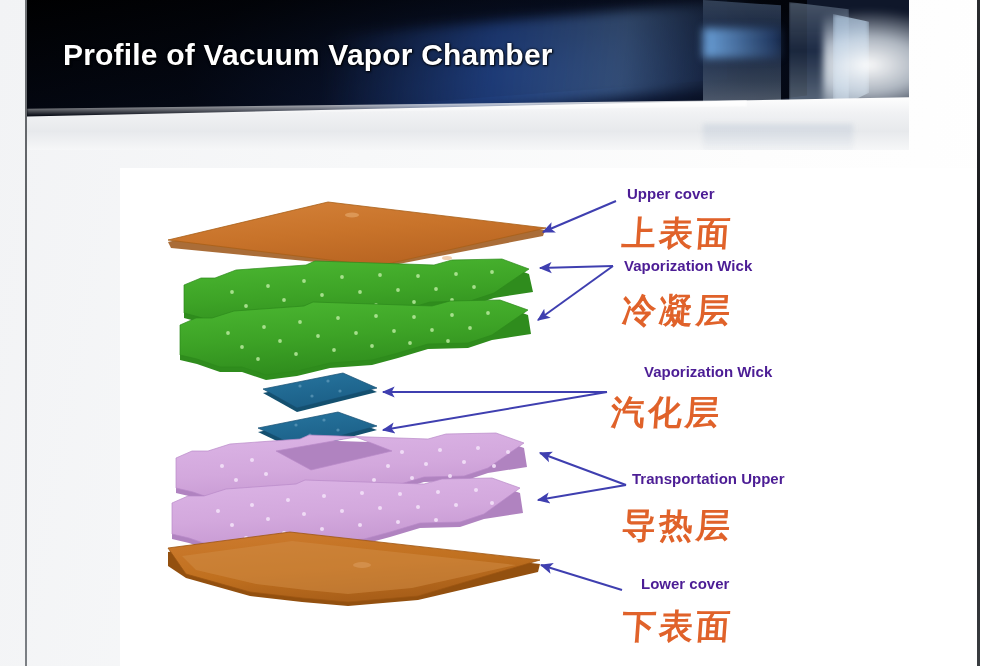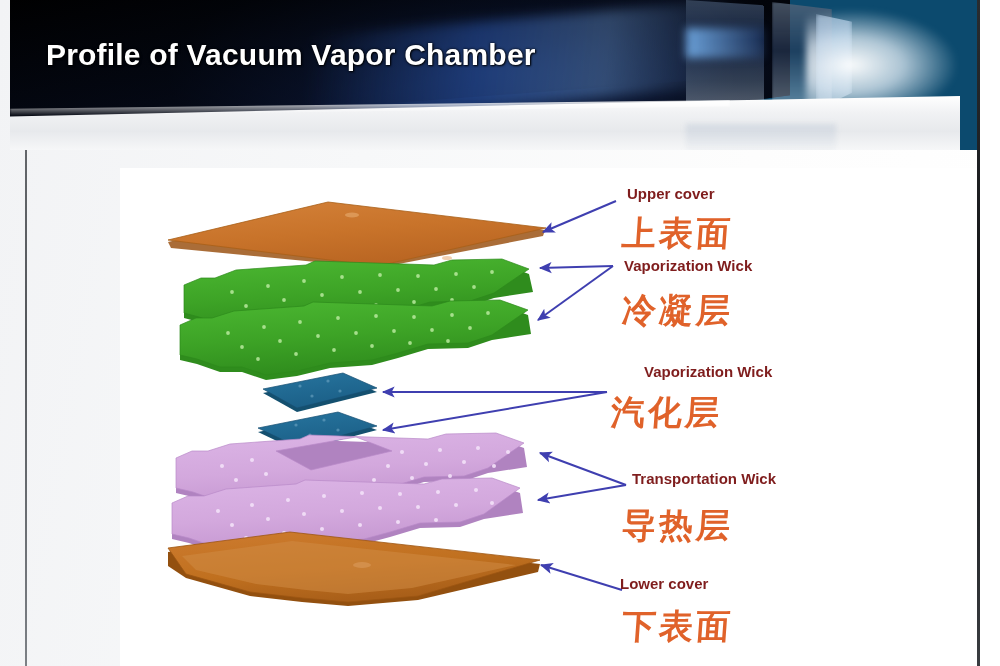--- a/index.html
+++ b/index.html
@@ -42,24 +42,24 @@
   .edge-right-outer {
     position: absolute;
     left: 980px; top: 0;
     width: 20px; height: 666px;
     background: #ffffff;
   }
 
   
   .banner {
     position: absolute;
-    left: 10px; top: 0;
-    width: 974px; height: 150px;
+    left: 27px; top: 0;
+    width: 882px; height: 150px;
     overflow: hidden;
-    background: #0c4a6e;
+    background: #0f172a;
   }
   .banner-dark {
     position: absolute;
     left: 0; top: 0;
     width: 780px; height: 140px;
     background:
       radial-gradient(ellipse 420px 150px at 62% 52%, rgba(26,52,104,0.95) 0%, rgba(10,20,46,0.9) 42%, rgba(2,4,10,0.98) 78%),
       linear-gradient(175deg, #05070d 0%, #070a14 45%, #04060c 100%);
     clip-path: polygon(0 0, 100% 0, 100% 68%, 76% 86%, 0 100%);
   }
@@ -155,21 +155,21 @@
   .content-card {
     position: absolute;
     left: 120px; top: 168px;
     width: 858px; height: 498px;
     background: #ffffff;
   }
 
   
   .lbl-en {
     position: absolute;
-    color: #7f1d1d;
+    color: #4c1d95;
     font-size: 15px;
     font-weight: bold;
     font-family: "Liberation Sans", "DejaVu Sans", sans-serif;
     white-space: nowrap;
   }
   .lbl-cn {
     position: absolute;
     color: #e0622a;
     font-size: 34px;
     font-weight: bold;
@@ -410,22 +410,22 @@
 
   <div class="lbl-en" style="left:627px; top:185px;">Upper cover</div>
   <div class="lbl-cn" style="left:622px; top:211px;">上表面</div>
 
   <div class="lbl-en" style="left:624px; top:257px;">Vaporization Wick</div>
   <div class="lbl-cn" style="left:622px; top:288px;">冷凝层</div>
 
   <div class="lbl-en" style="left:624px; top:363px;margin-left:20px;">Vaporization Wick</div>
   <div class="lbl-cn" style="left:611px; top:390px;">汽化层</div>
 
-  <div class="lbl-en" style="left:632px; top:470px;">Transportation Wick</div>
+  <div class="lbl-en" style="left:632px; top:470px;">Transportation Upper</div>
   <div class="lbl-cn" style="left:622px; top:503px;">导热层</div>
 
-  <div class="lbl-en" style="left:620px; top:575px;">Lower cover</div>
+  <div class="lbl-en" style="left:641px; top:575px;">Lower cover</div>
   <div class="lbl-cn" style="left:622px; top:604px;">下表面</div>
 
   <div class="edge-right"></div>
   <div class="edge-right-outer"></div>
 
 </div>
 
 </body></html>

